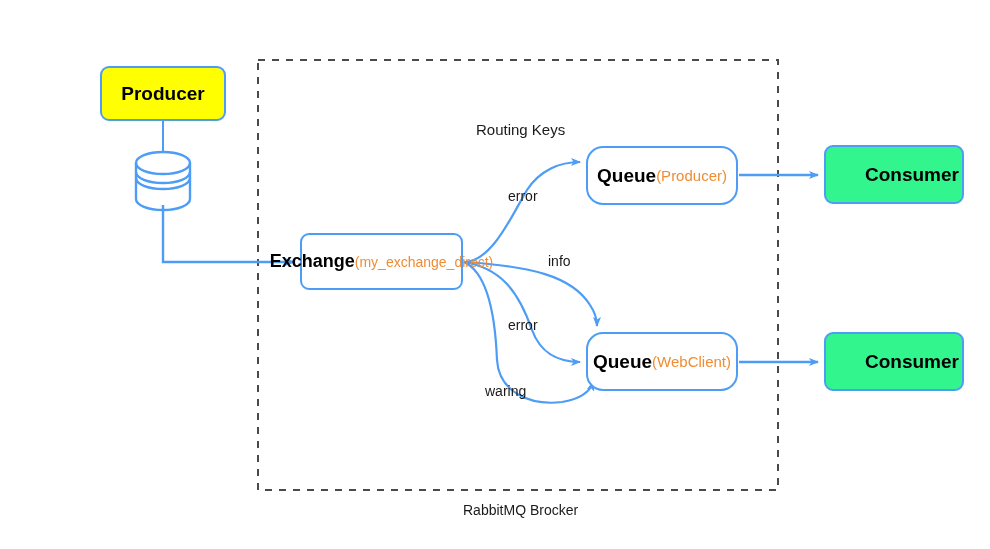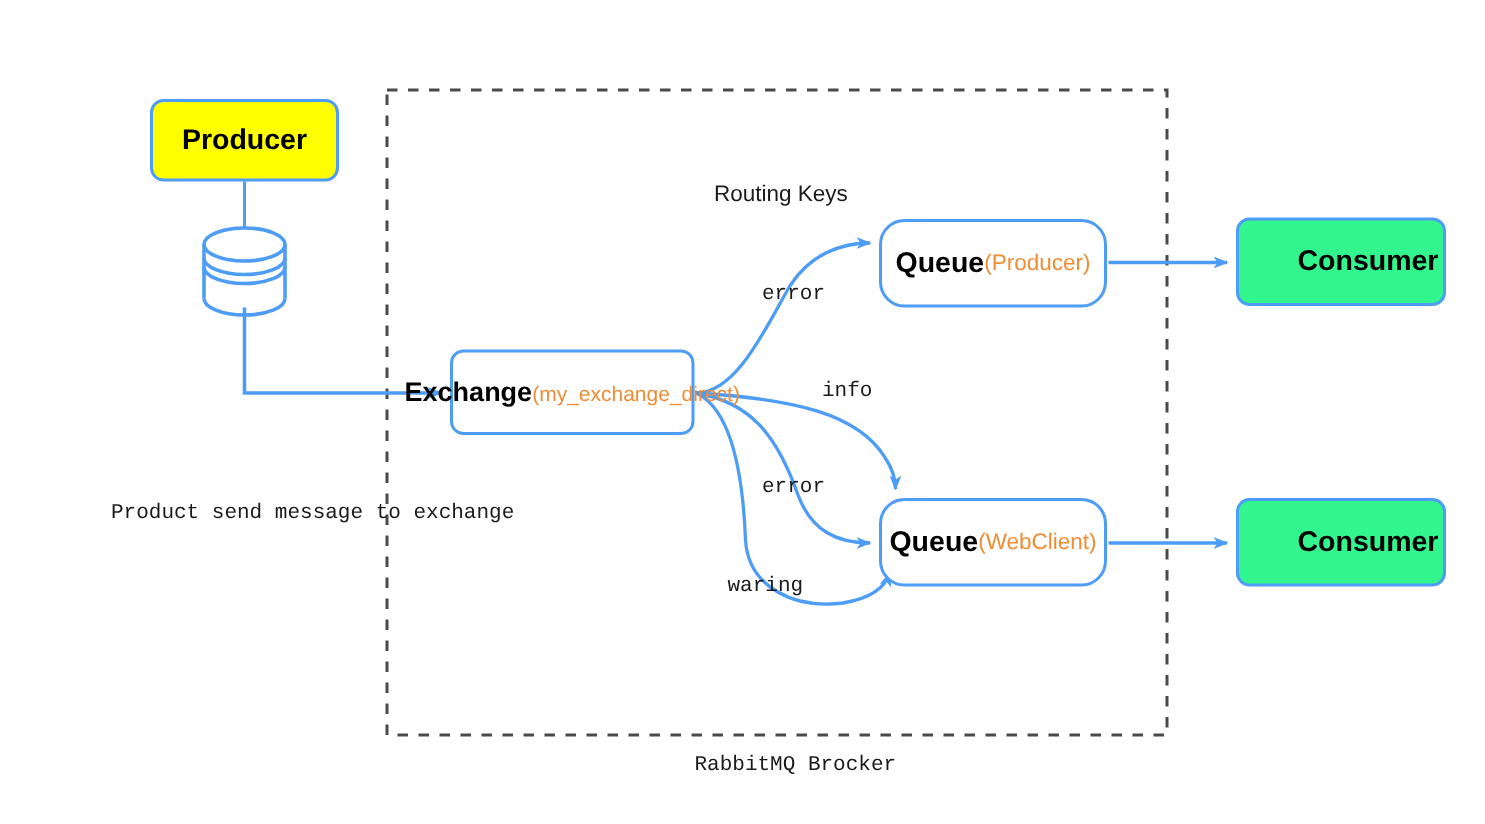--- a/index.html
+++ b/index.html
@@ -91,21 +91,20 @@
   }
   .node-queue .qsub {
     font-size: 15px;
     color: #f08c33;
   }
   .label {
     position: absolute;
     font-size: 14px;
     color: #1a1a1a;
     white-space: nowrap;
-    font-family: Liberation Mono, monospace;
   }
   .label-lg {
     position: absolute;
     font-size: 15px;
     color: #1a1a1a;
     white-space: nowrap;
   }
   .lbl-routing-keys { left: 476px; top: 121px; }
   .lbl-error-1 { left: 508px; top: 188px; }
   .lbl-info { left: 548px; top: 253px; }
@@ -180,16 +179,15 @@
   <div class="node node-consumer consumer-bottom">
     <span>Consumer</span>
   </div>
 
   <div class="label-lg lbl-routing-keys">Routing Keys</div>
   <div class="label lbl-error-1">error</div>
   <div class="label lbl-info">info</div>
   <div class="label lbl-error-2">error</div>
   <div class="label lbl-waring">waring</div>
 
-  <div class="label lbl-product-send">Product send message to exchange</div>
   <div class="label lbl-broker">RabbitMQ Brocker</div>
 
 </div>
 
 </body></html>

